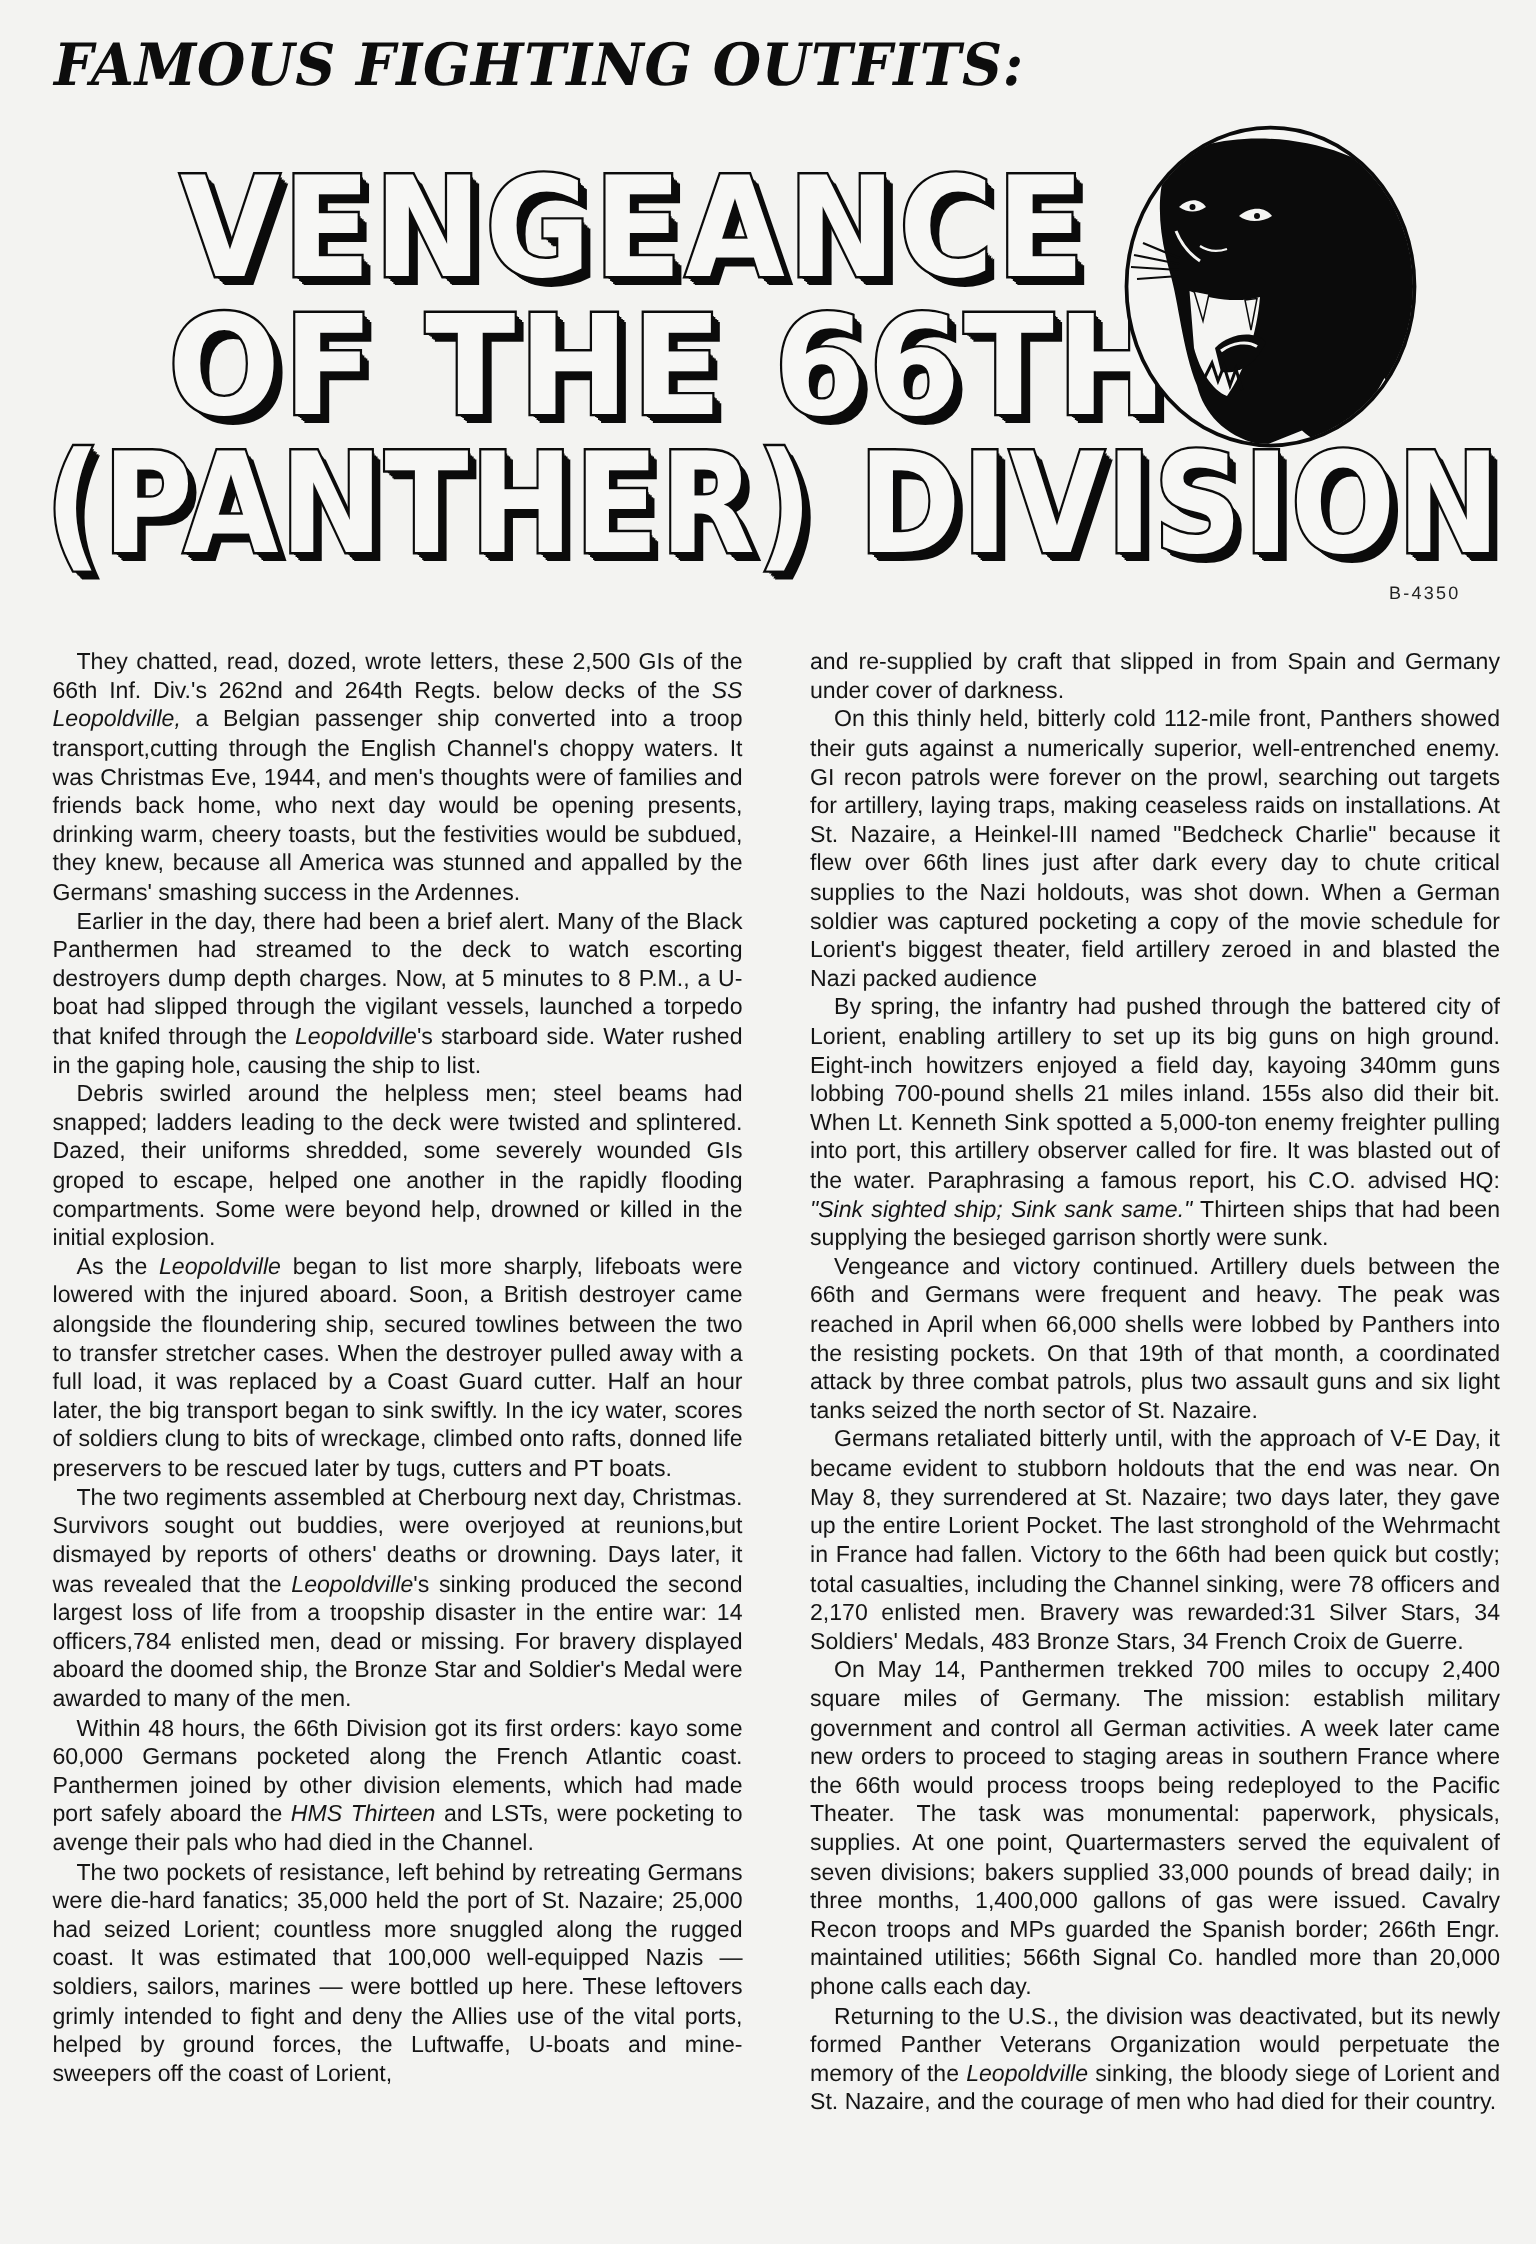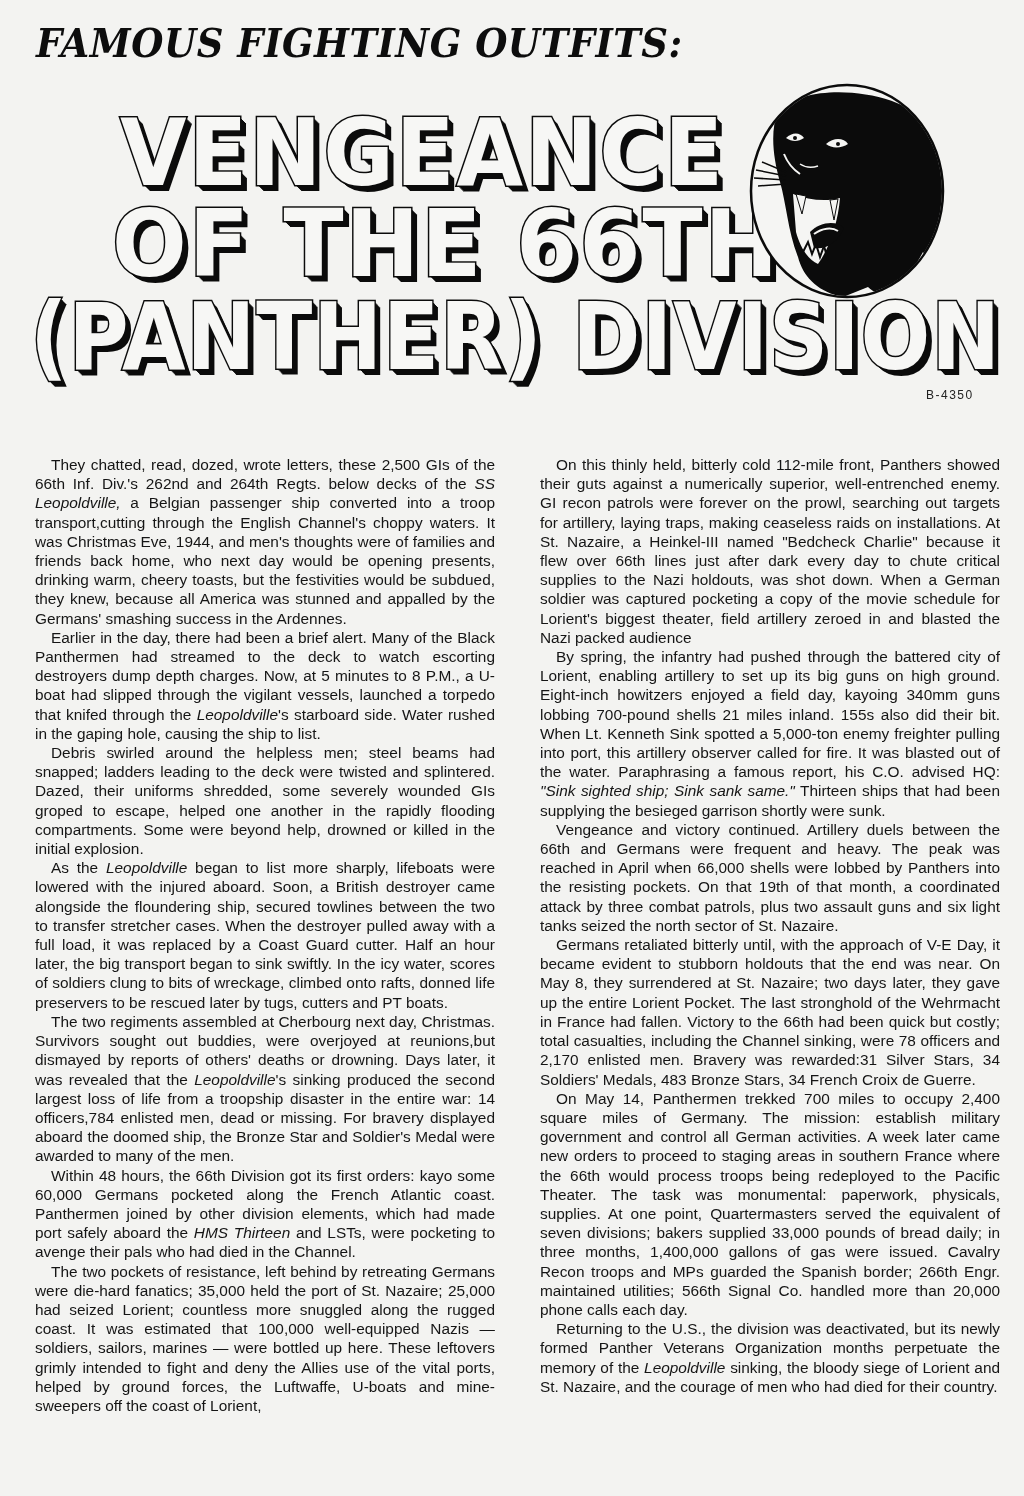--- a/index.html
+++ b/index.html
@@ -59,21 +59,21 @@
     left: 898px; top: 388px;
     font-family: "Liberation Sans", sans-serif;
     font-size: 12px;
     letter-spacing: 1.5px;
     color: #222;
     margin-left: 28px;
   }
 
   .columns {
     position: absolute;
-    top: 455px;
+    top: 432px;
     left: 35px;
     width: 965px;
     display: flex;
     justify-content: space-between;
   }
   .col {
     width: 460px;
     font-family: "Liberation Sans", "DejaVu Sans", sans-serif;
     font-size: 15.4px;
     line-height: 19.2px;
@@ -141,22 +141,23 @@
     <div class="col" id="col-left">
         <p><span>They chatted, read, dozed, wrote letters, these 2,500 GIs of the 66th Inf. Div.'s 262nd and 264th Regts. below decks of the </span><em>SS Leopoldville,</em><span> a Belgian passenger ship converted into a troop transport,cutting through the English Channel's choppy waters. It was Christmas Eve, 1944, and men's thoughts were of families and friends back home, who next day would be opening presents, drinking warm, cheery toasts, but the festivities would be subdued, they knew, because all America was stunned and appalled by the Germans' smashing success in the Ardennes.</span></p>
         <p><span>Earlier in the day, there had been a brief alert. Many of the Black Panthermen had streamed to the deck to watch escorting destroyers dump depth charges. Now, at 5 minutes to 8 P.M., a U-boat had slipped through the vigilant vessels, launched a torpedo that knifed through the </span><em>Leopoldville</em><span>'s starboard side. Water rushed in the gaping hole, causing the ship to list.</span></p>
         <p><span>Debris swirled around the helpless men; steel beams had snapped; ladders leading to the deck were twisted and splintered. Dazed, their uniforms shredded, some severely wounded GIs groped to escape, helped one another in the rapidly flooding compartments. Some were beyond help, drowned or killed in the initial explosion.</span></p>
         <p><span>As the </span><em>Leopoldville</em><span> began to list more sharply, lifeboats were lowered with the injured aboard. Soon, a British destroyer came alongside the floundering ship, secured towlines between the two to transfer stretcher cases. When the destroyer pulled away with a full load, it was replaced by a Coast Guard cutter. Half an hour later, the big transport began to sink swiftly. In the icy water, scores of soldiers clung to bits of wreckage, climbed onto rafts, donned life preservers to be rescued later by tugs, cutters and PT boats.</span></p>
         <p><span>The two regiments assembled at Cherbourg next day, Christmas. Survivors sought out buddies, were overjoyed at reunions,but dismayed by reports of others' deaths or drowning. Days later, it was revealed that the </span><em>Leopoldville</em><span>'s sinking produced the second largest loss of life from a troopship disaster in the entire war: 14 officers,784 enlisted men, dead or missing. For bravery displayed aboard the doomed ship, the Bronze Star and Soldier's Medal were awarded to many of the men.</span></p>
         <p><span>Within 48 hours, the 66th Division got its first orders: kayo some 60,000 Germans pocketed along the French Atlantic coast. Panthermen joined by other division elements, which had made port safely aboard the </span><em>HMS Thirteen</em><span> and LSTs, were pocketing to avenge their pals who had died in the Channel.</span></p>
         <p><span>The two pockets of resistance, left behind by retreating Germans were die-hard fanatics; 35,000 held the port of St. Nazaire; 25,000 had seized Lorient; countless more snuggled along the rugged coast. It was estimated that 100,000 well-equipped Nazis — soldiers, sailors, marines — were bottled up here. These leftovers grimly intended to fight and deny the Allies use of the vital ports, helped by ground forces, the Luftwaffe, U-boats and mine-sweepers off the coast of Lorient,</span></p>
       </div>
     <div class="col" id="col-right">
+        <p class="cont"><span>and re-supplied by craft that slipped in from Spain and Germany under cover of darkness.</span></p>
         <p><span>On this thinly held, bitterly cold 112-mile front, Panthers showed their guts against a numerically superior, well-entrenched enemy. GI recon patrols were forever on the prowl, searching out targets for artillery, laying traps, making ceaseless raids on installations. At St. Nazaire, a Heinkel-III named "Bedcheck Charlie" because it flew over 66th lines just after dark every day to chute critical supplies to the Nazi holdouts, was shot down. When a German soldier was captured pocketing a copy of the movie schedule for Lorient's biggest theater, field artillery zeroed in and blasted the Nazi packed audience</span></p>
         <p><span>By spring, the infantry had pushed through the battered city of Lorient, enabling artillery to set up its big guns on high ground. Eight-inch howitzers enjoyed a field day, kayoing 340mm guns lobbing 700-pound shells 21 miles inland. 155s also did their bit.  When Lt. Kenneth Sink spotted a 5,000-ton enemy freighter pulling into port, this artillery observer called for fire. It was blasted out of the water. Paraphrasing a famous report, his C.O. advised HQ: </span><em>"Sink sighted ship; Sink sank same."</em><span> Thirteen ships that had been supplying the besieged garrison shortly were sunk.</span></p>
         <p><span>Vengeance and victory continued. Artillery duels between the 66th and Germans were frequent and heavy. The peak was reached in April when 66,000 shells were lobbed by Panthers into the resisting pockets. On that 19th of that month, a coordinated attack by three combat patrols, plus two assault guns and six light tanks seized the north sector of St. Nazaire.</span></p>
         <p><span>Germans retaliated bitterly until, with the approach of V-E Day, it became evident to stubborn holdouts that the end was near. On May 8, they surrendered at St. Nazaire; two days later, they gave up the entire Lorient Pocket. The last stronghold of the Wehrmacht in France had fallen. Victory to the 66th had been quick but costly; total casualties, including the Channel sinking, were 78 officers and 2,170 enlisted men. Bravery was rewarded:31 Silver Stars, 34 Soldiers' Medals, 483 Bronze Stars, 34 French Croix de Guerre.</span></p>
         <p><span>On May 14, Panthermen trekked 700 miles to occupy 2,400 square miles of Germany. The mission: establish military government and control all German activities. A week later came new orders to proceed to staging areas in southern France where the 66th would process troops being redeployed to the Pacific Theater. The task was monumental: paperwork, physicals, supplies. At one point, Quartermasters served the equivalent of seven divisions; bakers supplied 33,000 pounds of bread daily; in three months, 1,400,000 gallons of gas were issued. Cavalry Recon troops and MPs guarded the Spanish border; 266th Engr. maintained utilities; 566th Signal Co. handled more than 20,000 phone calls each day.</span></p>
-        <p><span>Returning to the U.S., the division was deactivated, but its newly formed Panther Veterans Organization months perpetuate the memory of the </span><em>Leopoldville</em><span> sinking, the bloody siege of Lorient and St. Nazaire, and the courage of men who had died for their country.</span></p>
+        <p><span>Returning to the U.S., the division was deactivated, but its newly formed Panther Veterans Organization would perpetuate the memory of the </span><em>Leopoldville</em><span> sinking, the bloody siege of Lorient and St. Nazaire, and the courage of men who had died for their country.</span></p>
       </div>
   </div>
 
 </div>
 
 </body></html>

